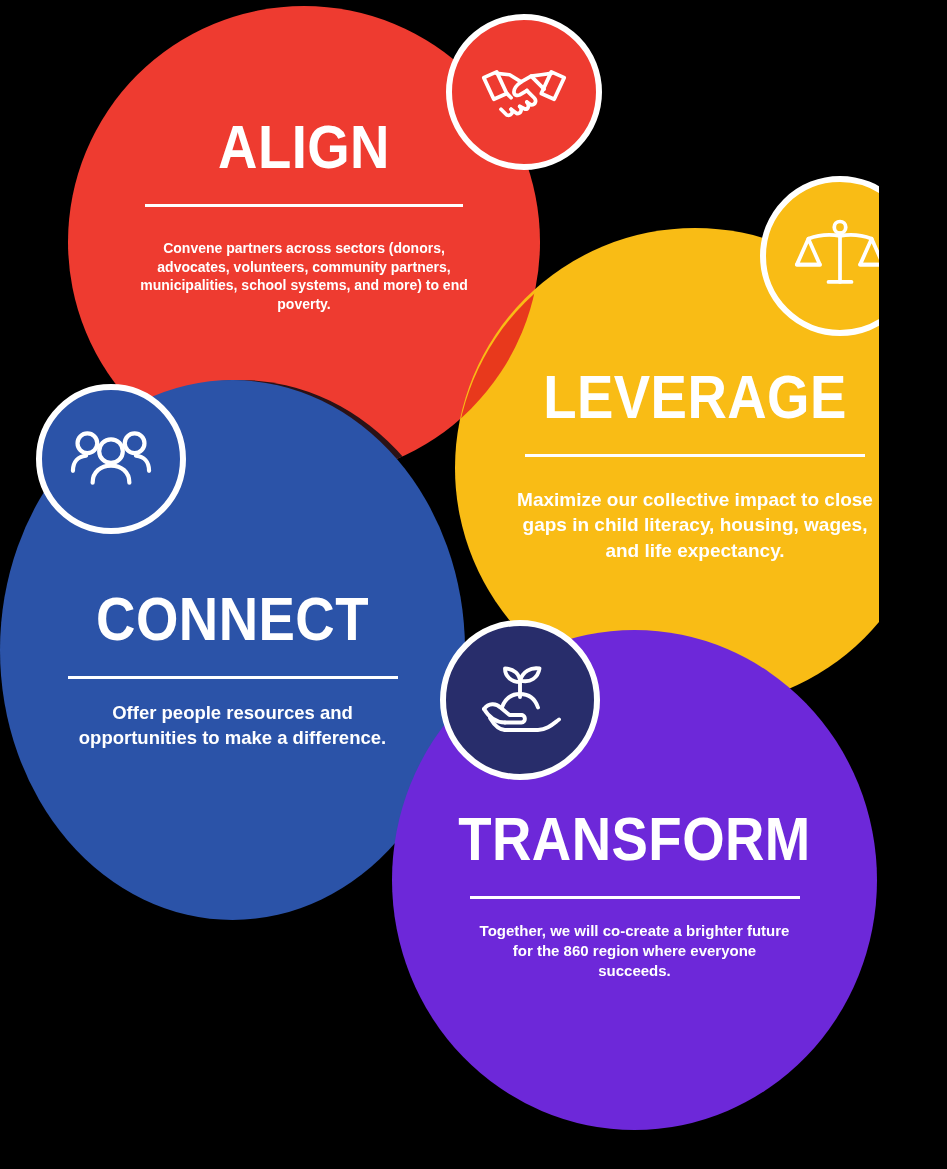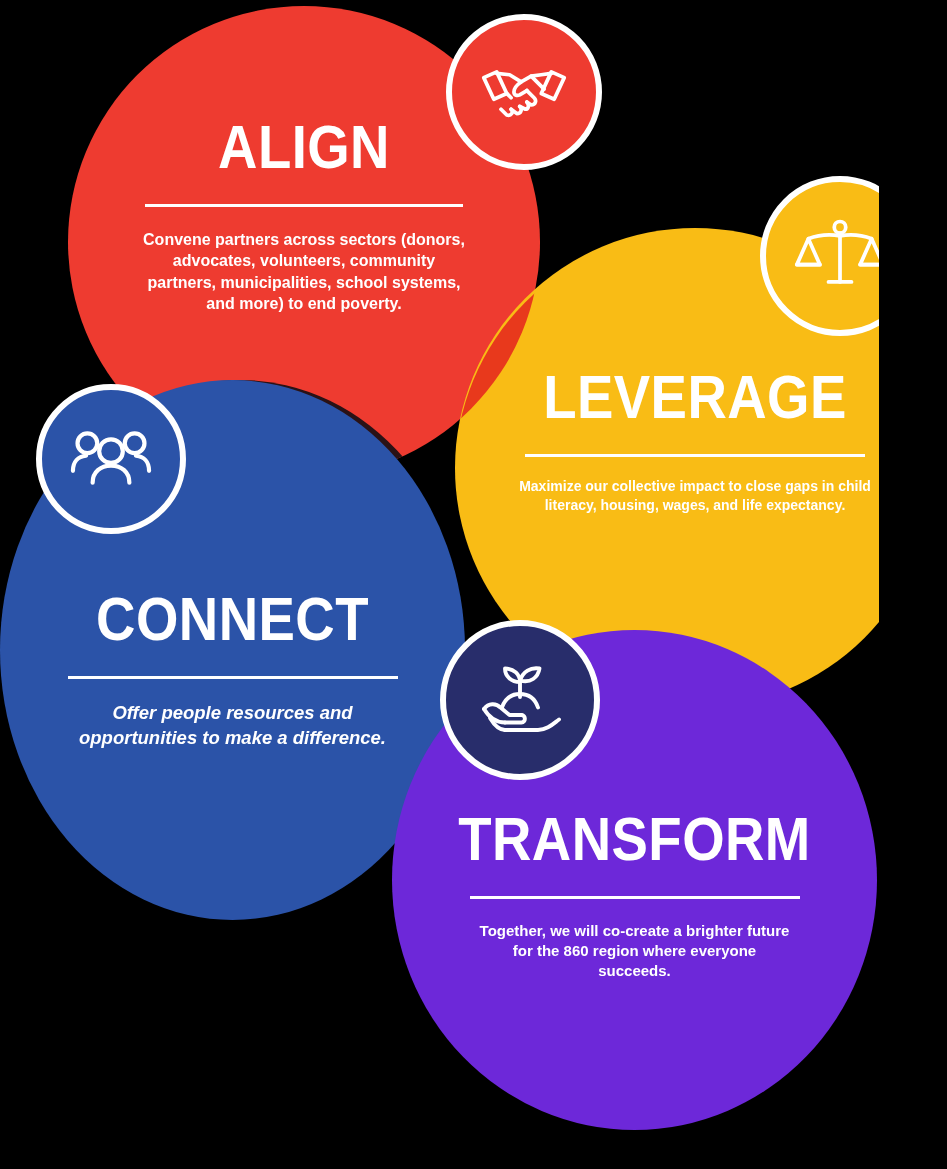--- a/index.html
+++ b/index.html
@@ -103,31 +103,31 @@
     font-family: "Liberation Sans", sans-serif;
     font-weight: bold;
     line-height: 1.33;
     margin: 0 auto;
   }
 
   
   .bubble-align .content     { top: 110px; }
   .bubble-align .bubble-title{ font-size: 62px; }
   .bubble-align .divider     { width: 318px; margin-top: 26px; }
-  .bubble-align .bubble-body { font-size: 16px; margin-top: 22px; width: 330px; }
+  .bubble-align .bubble-body { font-size: 14px; margin-top: 32px; width: 330px; }
 
   .bubble-leverage .content      { top: 138px; }
   .bubble-leverage .bubble-title { font-size: 62px; }
   .bubble-leverage .divider      { width: 340px; margin-top: 26px; }
-  .bubble-leverage .bubble-body  { font-size: 14px; margin-top: 20px; width: 366px; }
+  .bubble-leverage .bubble-body  { font-size: 19px; margin-top: 30px; width: 366px; }
 
   .bubble-connect .content      { top: 208px; }
   .bubble-connect .bubble-title { font-size: 62px; }
   .bubble-connect .divider      { width: 330px; margin-top: 26px; }
-  .bubble-connect .bubble-body  { font-size: 18.5px; margin-top: 22px; width: 330px; font-style: italic; }
+  .bubble-connect .bubble-body  { font-size: 18.5px; margin-top: 22px; width: 330px; }
 
   .bubble-transform .content      { top: 178px; }
   .bubble-transform .bubble-title { font-size: 62px; }
   .bubble-transform .divider      { width: 330px; margin-top: 26px; }
   .bubble-transform .bubble-body  { font-size: 15px; margin-top: 22px; width: 320px; }
 
   
   .badge {
     position: absolute;
     border-radius: 50%;

